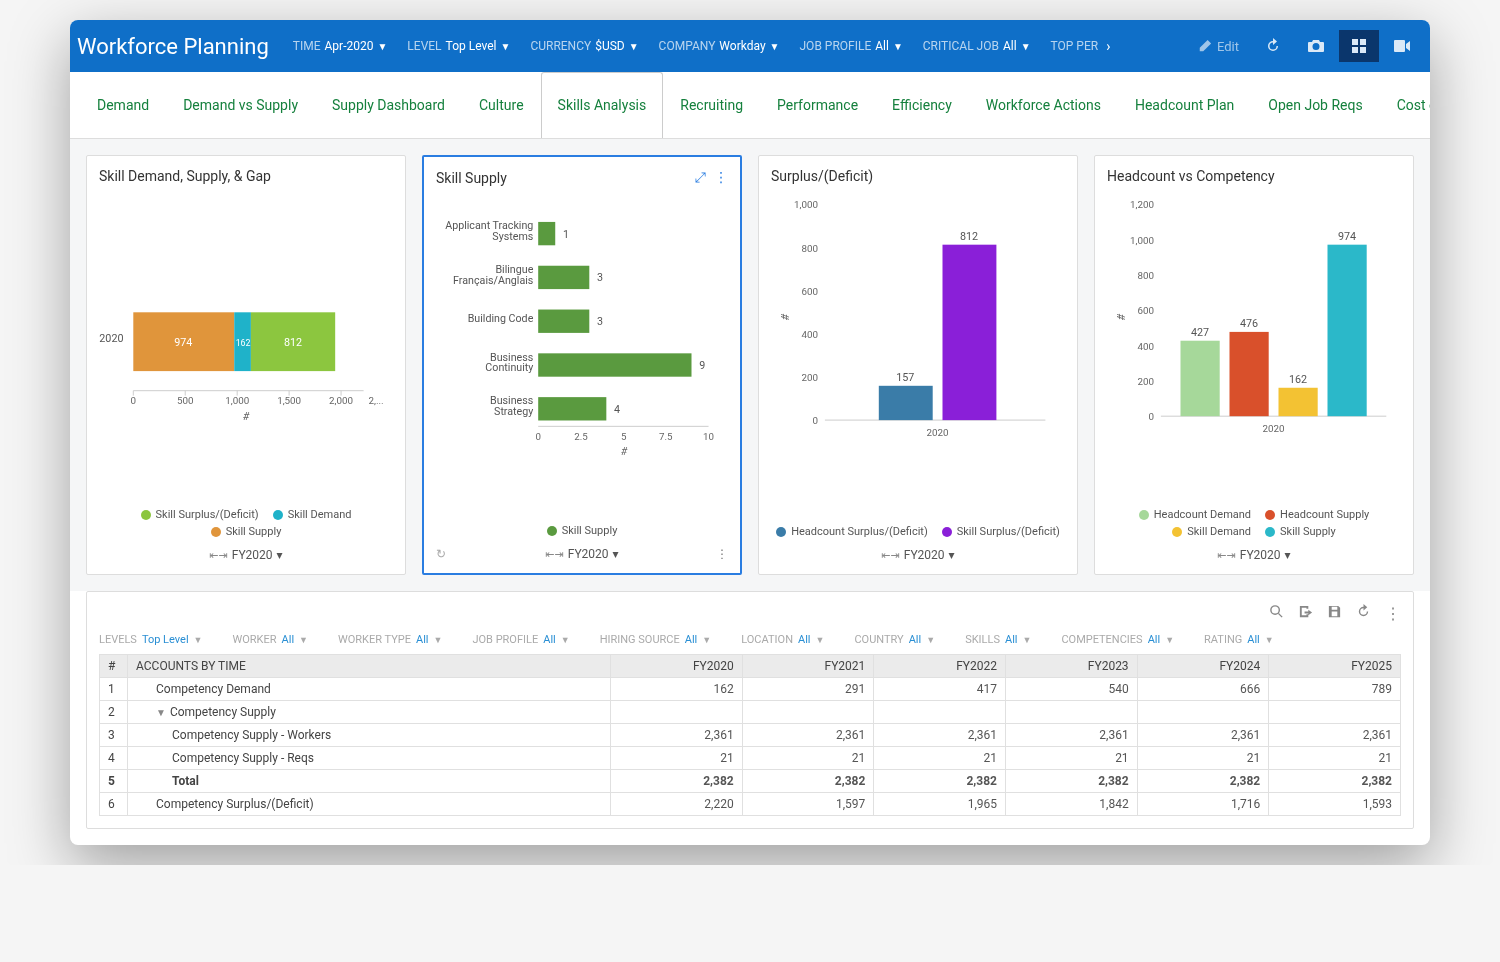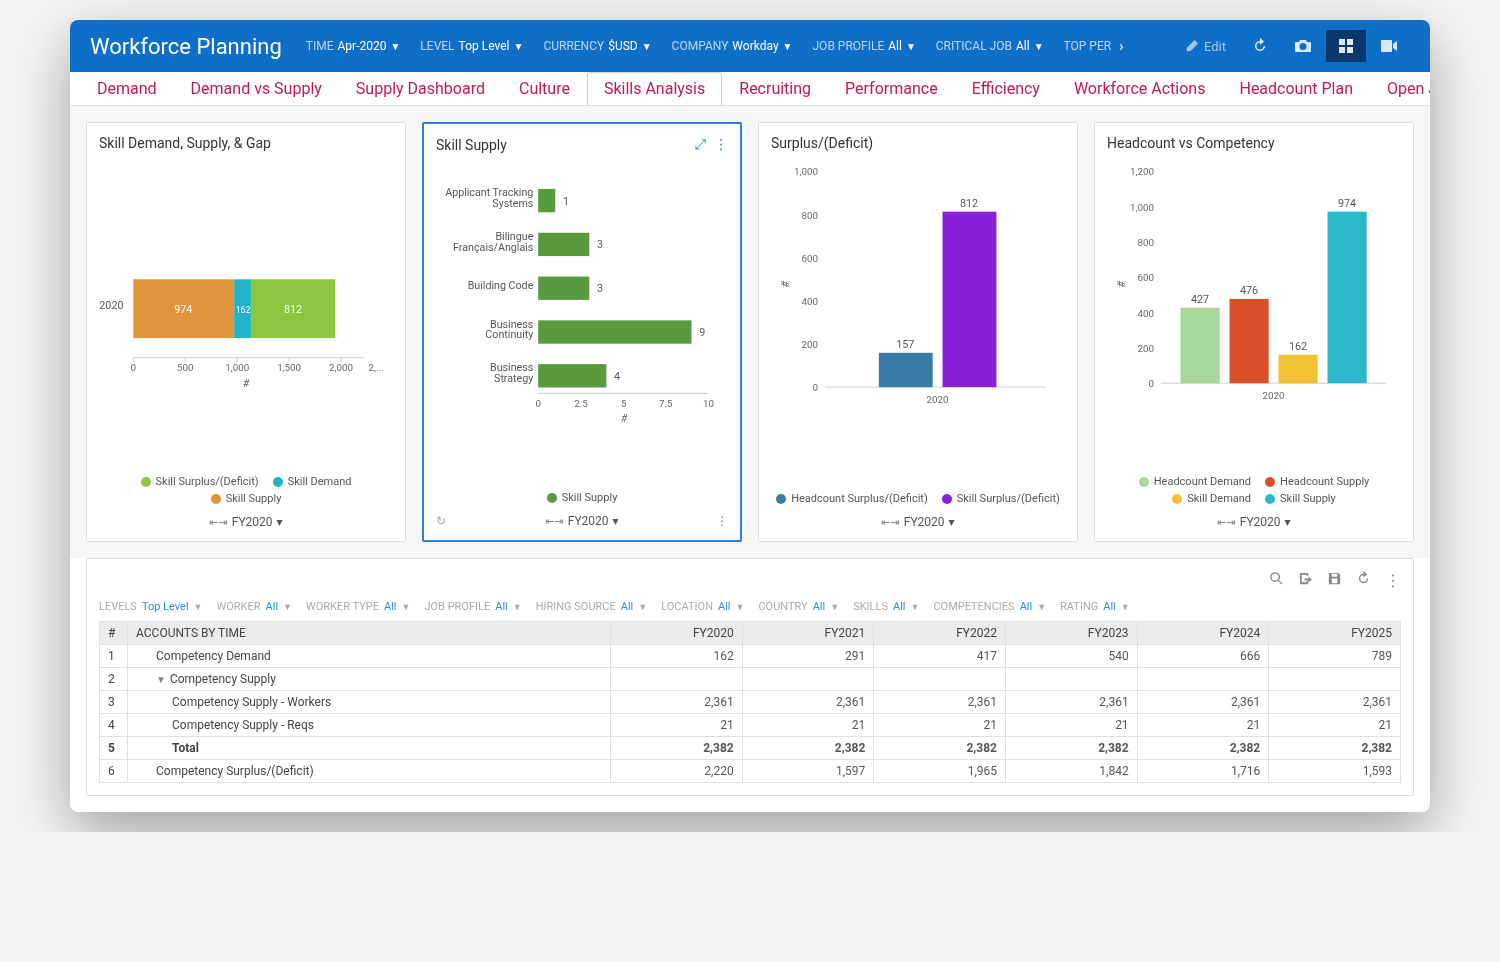--- a/index.html
+++ b/index.html
@@ -7,34 +7,34 @@
 .app{background:#fff;border-radius:8px;box-shadow:0 20px 60px rgba(0,0,0,.35);overflow:hidden;width:1360px;margin:0 auto}
 .topbar{display:flex;align-items:center;padding:12px 20px;background:#fff;border-bottom:1px solid #eee}
 .logo{width:28px;height:28px;display:flex;align-items:center;justify-content:center;margin-right:10px}
 .vdiv{width:1px;height:24px;background:#ddd;margin:0 12px}
 .company{color:#777;font-size:14px}
 .breadcrumb{color:#1a8cd8;font-size:14px}
 .spacer{flex:1}
 .help-icon,.avatar{margin-left:16px}
 .help-icon{width:20px;height:20px;border:1.5px solid #888;border-radius:50%;display:flex;align-items:center;justify-content:center;color:#888;font-size:13px;cursor:pointer}
 .avatar{width:32px;height:32px;border-radius:50%;background:linear-gradient(135deg,#d88 0%,#c66 100%);cursor:pointer}
-.bluebar{background:#0f6fc8;color:#fff;display:flex;align-items:center;padding:10px 20px}
+.bluebar{background:#0f6fc8;color:#fff;display:flex;align-items:center;padding:10px 7px}
 .page-title{font-size:22px;font-weight:400;margin-right:24px}
 .filter{font-size:12px;margin-right:20px;display:flex;align-items:center;cursor:pointer}
 .filter-label{opacity:.7;margin-right:4px}
 .filter-value{font-weight:400}
 .caret{margin-left:4px;font-size:10px}
 .chev-right{margin-left:4px;font-size:14px}
 .bluebar-right{margin-left:auto;display:flex;align-items:center;gap:2px}
 .blue-btn{padding:8px 12px;cursor:pointer;display:flex;align-items:center;color:#fff;opacity:.85}
 .blue-btn.edit{opacity:.6;font-size:13px}
 .blue-btn svg{fill:#fff}
 .blue-btn.active{background:#0a2d5c}
 .tabs{display:flex;background:#fff;border-bottom:1px solid #ddd;padding:0 10px;overflow-x:auto}
-.tab{padding:6px 16px;font-size:16px;color:#be185d;cursor:pointer;border:1px solid transparent;white-space:nowrap}
+.tab{padding:24px 16px;font-size:14px;color:#15803d;cursor:pointer;border:1px solid transparent;white-space:nowrap}
 .tab.active{border:1px solid #ccc;border-bottom:1px solid #fff;background:#fff;margin-bottom:-1px;border-radius:3px 3px 0 0}
 .content{background:#f5f6f7;padding:16px;display:grid;grid-template-columns:repeat(4,1fr);gap:16px}
 .card{background:#fff;border:1px solid #ddd;border-radius:2px;padding:12px;display:flex;flex-direction:column;min-height:420px}
 .card.selected{border:2px solid #2a7de1}
 .card-head{display:flex;align-items:center;margin-bottom:8px}
 .card-title{font-size:14px;color:#333;font-weight:400}
 .card-icons{margin-left:auto;display:flex;gap:8px}
 .card-icons span{cursor:pointer;color:#2a7de1;font-size:14px}
 .chart-body{flex:1;position:relative}
 .legend{display:flex;flex-wrap:wrap;gap:4px 14px;font-size:11px;color:#555;margin-top:8px;justify-content:center}
@@ -46,21 +46,21 @@
 .foot-menu{position:absolute;right:0;cursor:pointer;color:#777}
 .reload-ico{position:absolute;left:0;cursor:pointer;color:#aaa}
 .axis-label{font-size:11px;fill:#666;font-style:italic}
 .tick-label{font-size:10px;fill:#666}
 .bar-label{font-size:11px;fill:#555}
 .bar-value{font-size:11px;fill:#fff;text-anchor:middle}
 .matrix{background:#fff;border:1px solid #ddd;border-radius:2px;padding:12px;margin:0 16px 16px;}
 .matrix-title{font-size:14px;color:#333;margin-bottom:34px}
 .matrix-toolbar{display:flex;justify-content:flex-end;gap:14px;margin-bottom:10px;color:#888}
 .matrix-toolbar span{cursor:pointer}
-.matrix-filters{display:flex;gap:14px;font-size:11px;color:#aaa;margin-bottom:8px;flex-wrap:wrap}
+.matrix-filters{display:flex;gap:30px;font-size:11px;color:#aaa;margin-bottom:8px;flex-wrap:wrap}
 .mf{display:flex;align-items:center;gap:5px;cursor:pointer}
 .mf-val{color:#2a8fd4}
 table{width:100%;border-collapse:collapse;font-size:12px}
 th,td{border:1px solid #e0e0e0;padding:4px 8px;text-align:right;color:#444}
 th{background:#ebebeb;font-weight:400}
 th.left,td.left{text-align:left}
 td.num{color:#555}
 tr.bold td{font-weight:700}
 .indent1{padding-left:20px}
 .indent2{padding-left:36px}

